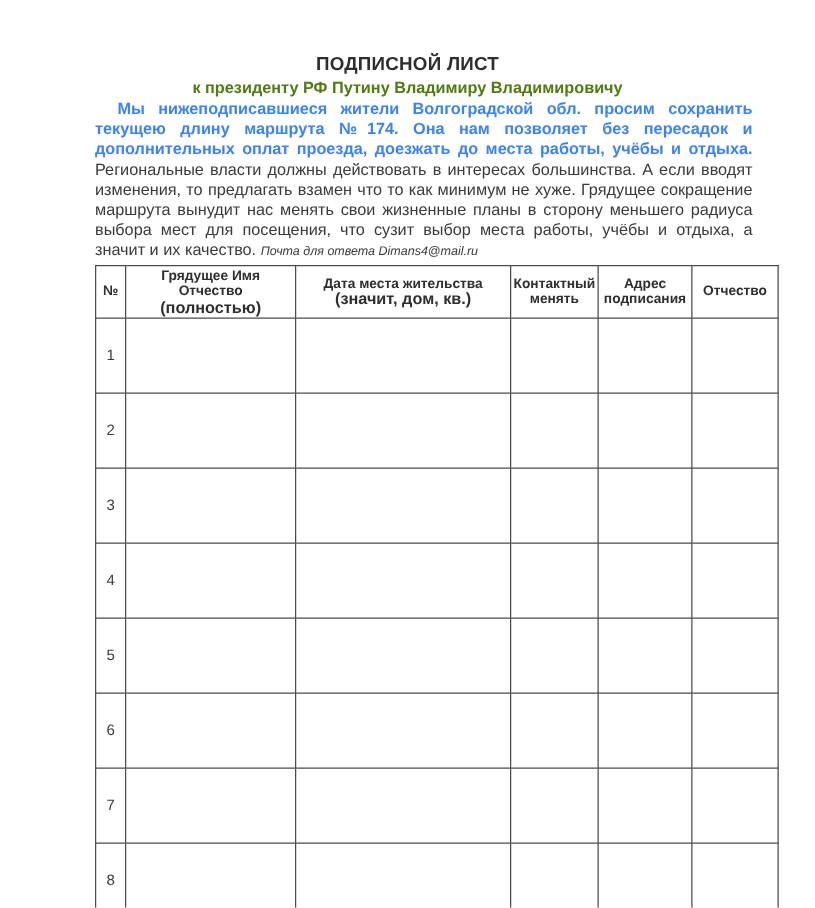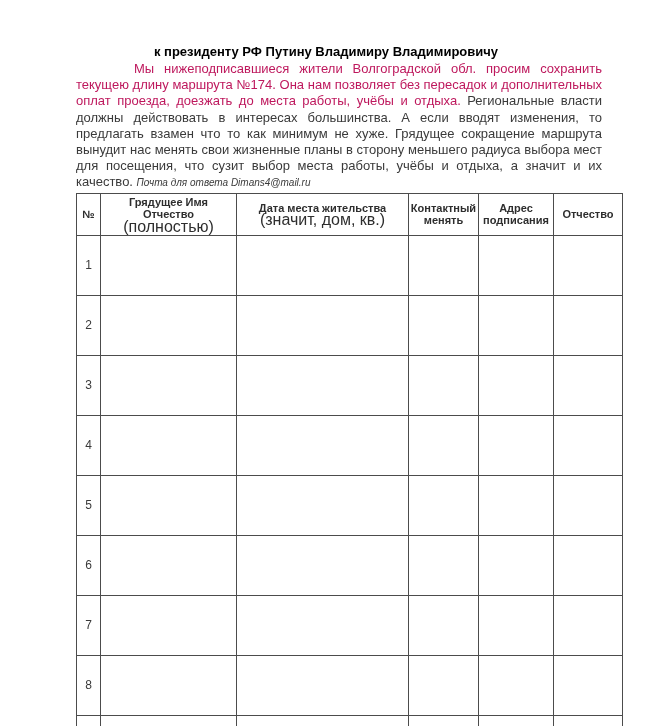--- a/index.html
+++ b/index.html
@@ -23,31 +23,31 @@
     font-size: 15px;
     line-height: 18px;
     letter-spacing: 0.2px;
     color: #2e2e2e;
   }
   .subtitle {
     text-align: center;
     font-weight: bold;
     font-size: 13px;
     line-height: 17px;
-    color: #000000;
+    color: #4d7c0f;
   }
   .intro {
     margin: 1px 50px 0 76px;
     text-align: justify;
     font-size: 13px;
     line-height: 16.2px;
     text-indent: 18px;
     color: #3a3a3a;
   }
-  .intro b { font-weight: normal; color: #be185d; margin-left: 40px; }
+  .intro b { font-weight: bold; color: #3b82f6; }
   .email-note {
     font-size: 10px;
     white-space: nowrap;
     font-style: italic;
   }
   table.sign-table {
     border-collapse: collapse;
     table-layout: fixed;
     width: 546px;
     margin: 1px 0 0 76px;
@@ -61,39 +61,40 @@
     font-size: 11px;
     line-height: 12.5px;
     font-weight: bold;
     text-align: center;
     vertical-align: middle;
     padding: 2px 1px;
     color: #2e2e2e;
   }
   .sign-table thead th .sub {
     display: block;
-    font-weight: normal;
-    font-size: 16px;
+    font-weight: bold;
+    font-size: 13px;
     line-height: 12px;
     text-align: center;
   }
   .sign-table tbody td {
     height: 59px;
     font-size: 12px;
     text-align: center;
     vertical-align: middle;
     color: #3a3a3a;
     background: #ffffff;
   }
 </style>
 </head>
 <body>
 
 <div class="doc">
 
+  <div class="title">ПОДПИСНОЙ ЛИСТ</div>
   <div class="subtitle">к президенту РФ Путину Владимиру Владимировичу</div>
 
   <p class="intro"><b>Мы нижеподписавшиеся жители Волгоградской обл. просим сохранить текущею длину маршрута №174.  Она нам позволяет без пересадок и дополнительных оплат проезда, доезжать до места работы, учёбы и отдыха.</b> <span>Региональные власти должны действовать в интересах большинства. А если вводят изменения, то предлагать взамен что то как минимум не хуже. Грядущее сокращение маршрута вынудит нас менять свои жизненные планы в сторону меньшего радиуса выбора мест для посещения, что сузит выбор места работы, учёбы и отдыха, а значит и их качество.</span> <span class="email-note">Почта для ответа Dimans4@mail.ru</span></p>
 
   <table class="sign-table">
     <colgroup>
       <col style="width:24px">
       <col style="width:136px">
       <col style="width:172px">
       <col style="width:70px">

